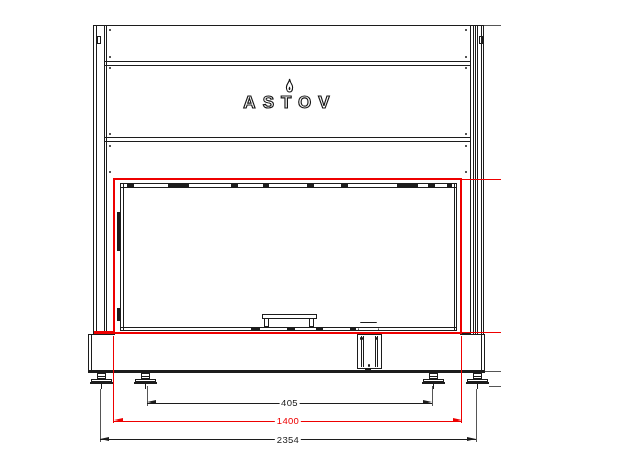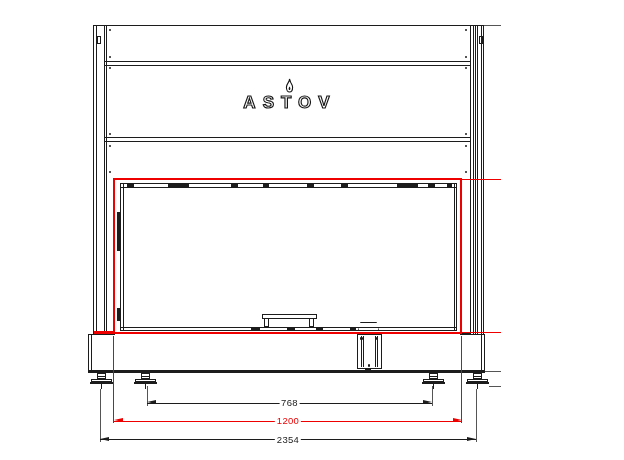--- a/index.html
+++ b/index.html
@@ -178,28 +178,28 @@
   <div class="v" style="left:505px;top:373px;height:52px;width:.9px;"></div>
   <div class="arr up" style="left:502.6px;top:373px;"></div>
   <div class="arr up" style="left:502.6px;top:386.5px;"></div>
   <div class="dim-label vert" style="left:505px;top:408px;background:transparent;">25-150</div>
 
   <div class="v thin" style="left:146.6px;top:386px;height:20px;width:.9px;"></div>
   <div class="v thin" style="left:431.6px;top:386px;height:20px;width:.9px;"></div>
   <div class="h" style="left:147px;top:402.5px;width:285px;height:.9px;"></div>
   <div class="arr left" style="left:147px;top:400.4px;"></div>
   <div class="arr right" style="left:423px;top:400.4px;"></div>
-  <div class="dim-label" style="left:289.5px;top:403px;">768</div>
+  <div class="dim-label" style="left:289.5px;top:403px;">405</div>
 
   <div class="v red" style="left:113.4px;top:336px;height:87px;width:1.1px;"></div>
   <div class="v red" style="left:461.2px;top:336px;height:87px;width:1.1px;"></div>
   <div class="h red" style="left:114px;top:420.5px;width:347px;height:1.1px;"></div>
   <div class="arr left redleft" style="left:114px;top:418.4px;"></div>
   <div class="arr right redright" style="left:452.5px;top:418.4px;"></div>
-  <div class="dim-label redtxt" style="left:288px;top:421px;">1200</div>
+  <div class="dim-label redtxt" style="left:288px;top:421px;">1400</div>
 
   <div class="v thin" style="left:99.6px;top:389px;height:53px;width:.9px;"></div>
   <div class="v thin" style="left:476px;top:389px;height:53px;width:.9px;"></div>
   <div class="h" style="left:100px;top:439px;width:376px;height:.9px;"></div>
   <div class="arr left" style="left:100px;top:436.9px;"></div>
   <div class="arr right" style="left:467px;top:436.9px;"></div>
   <div class="dim-label" style="left:288px;top:439.5px;">2354</div>
 
 </div>
 

